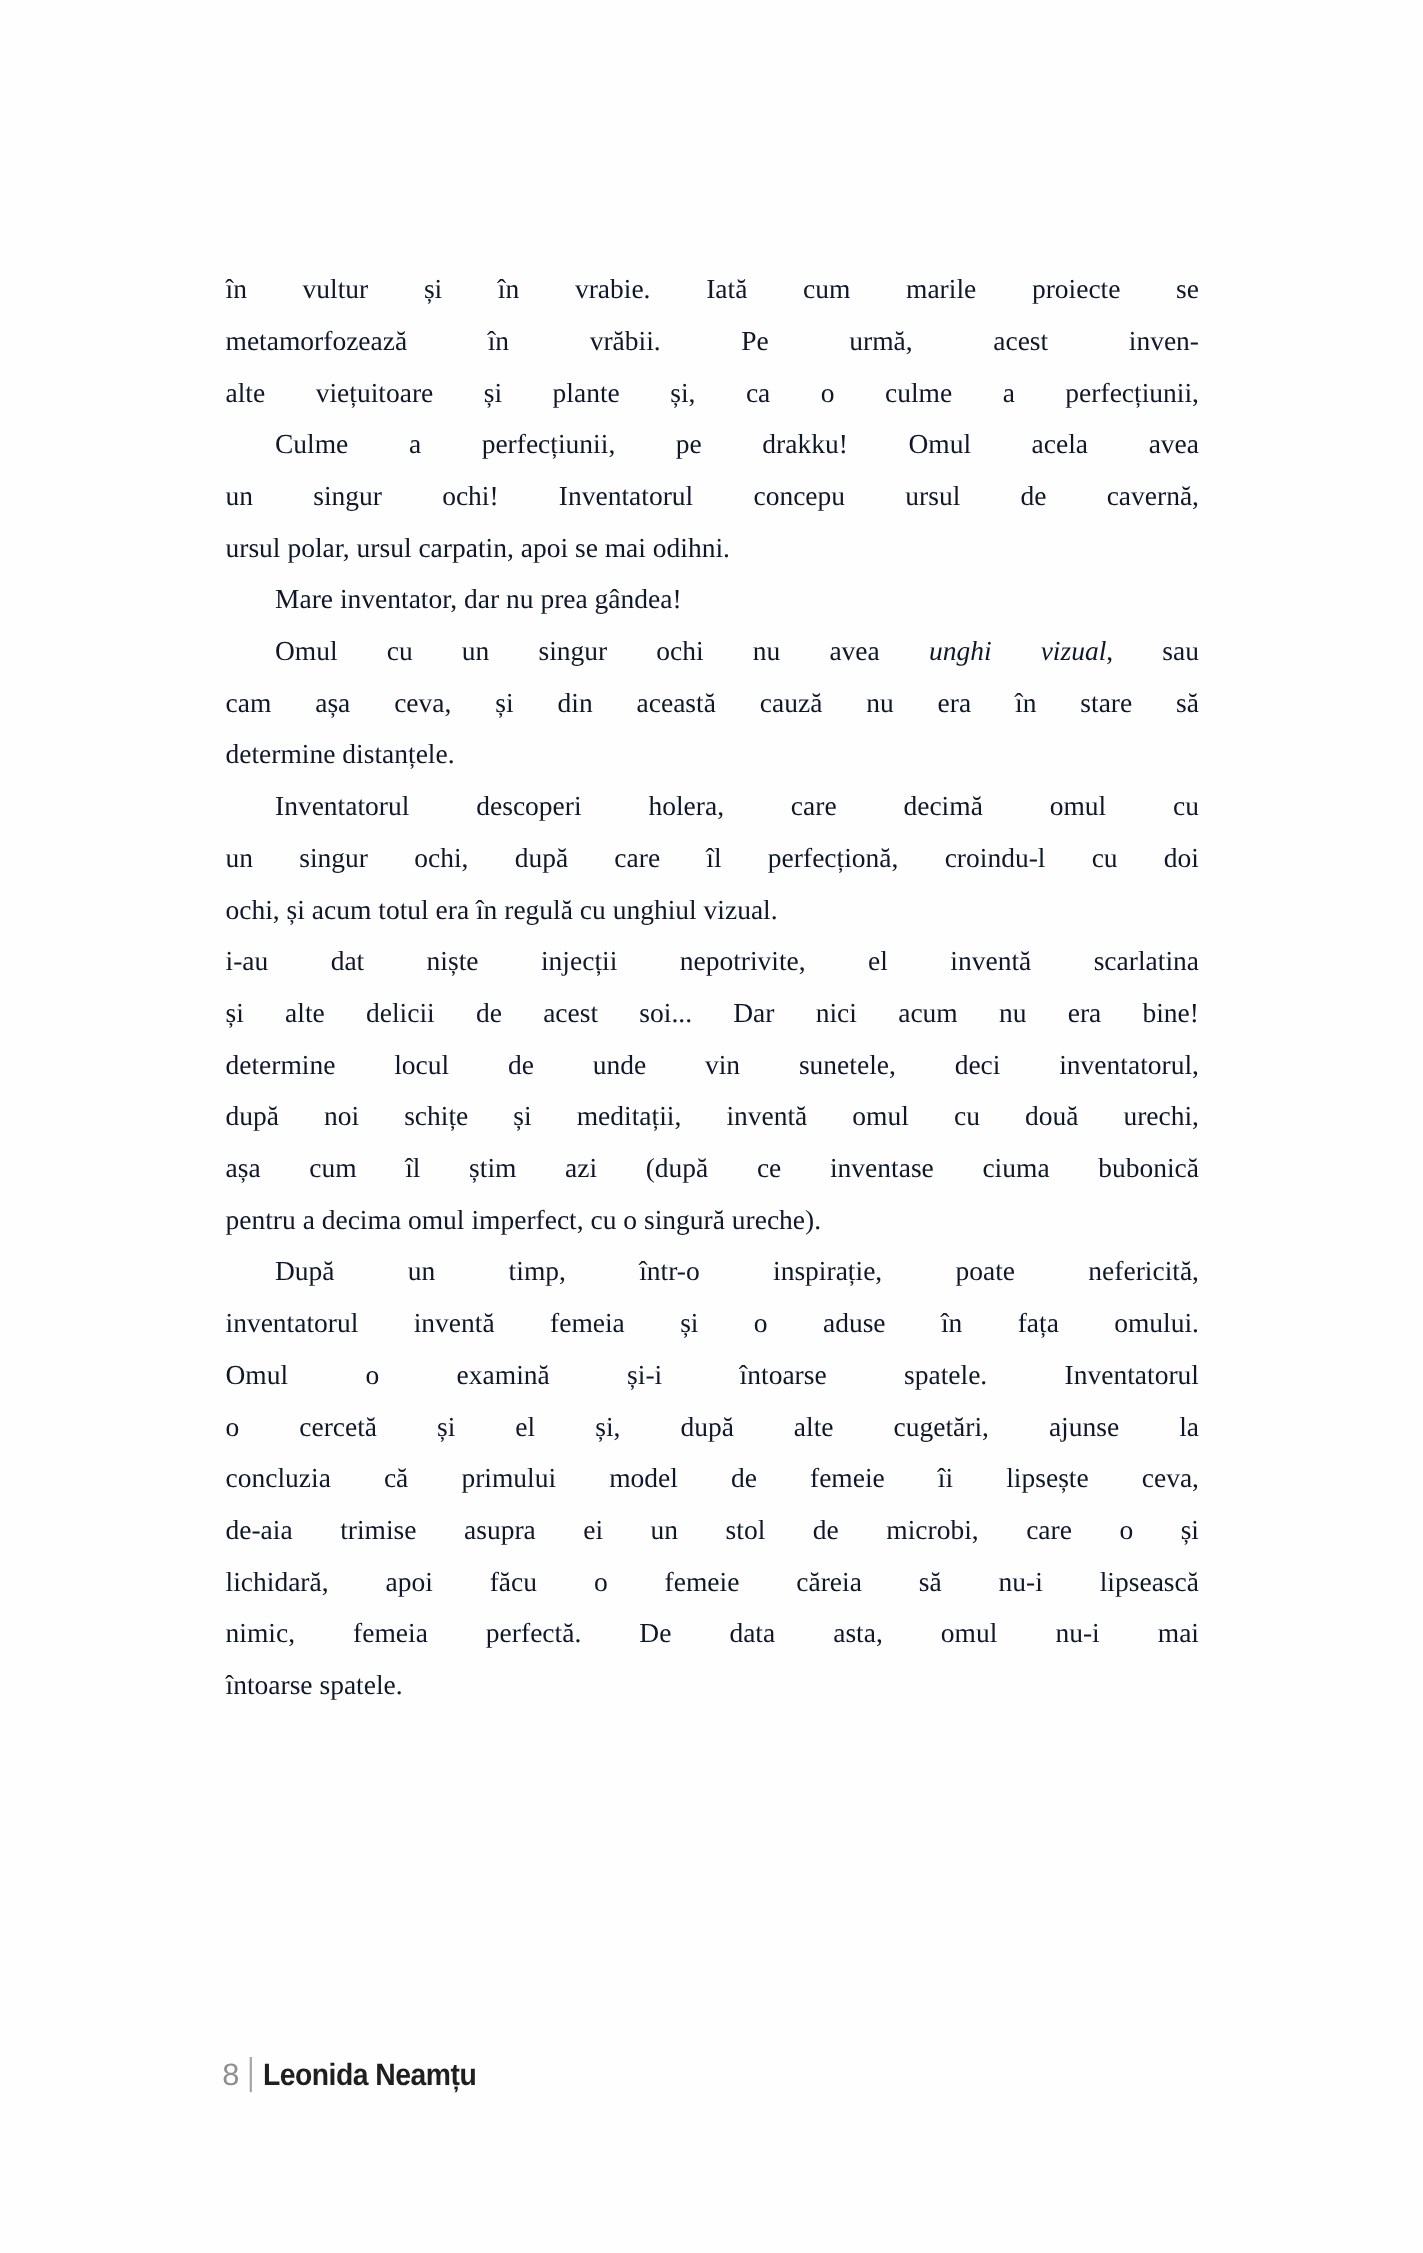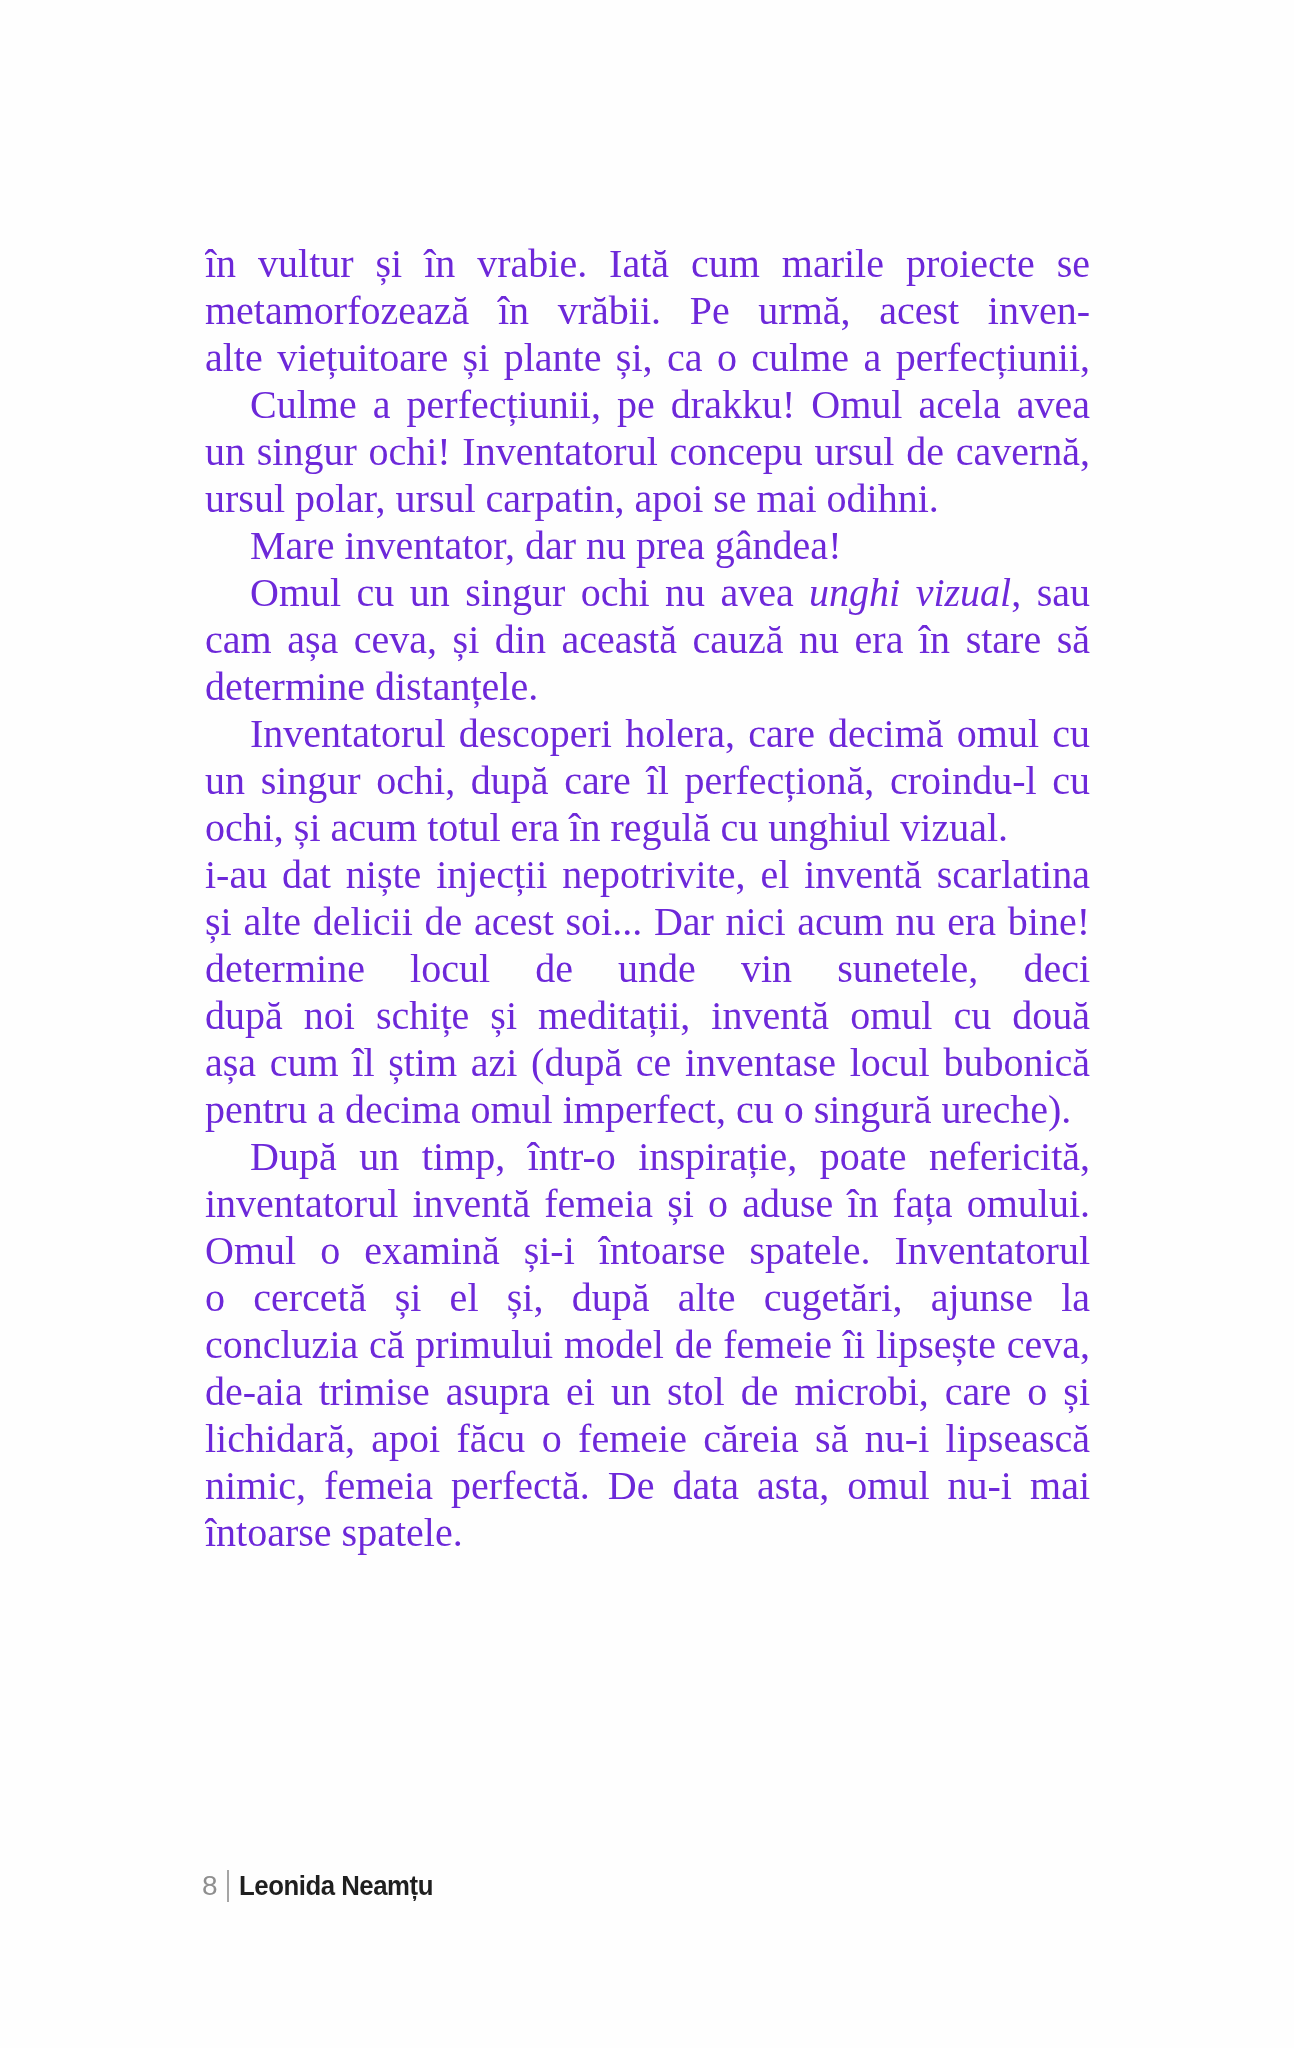--- a/index.html
+++ b/index.html
@@ -8,23 +8,23 @@
     height: 2048px;
     background: #fefefe;
     position: relative;
     font-family: "Liberation Serif", "DejaVu Serif", serif;
   }
   .textblock {
     position: absolute;
     left: 205px;
     top: 240px;
     width: 885px;
-    font-size: 40px;
+    font-size: 25px;
     line-height: 47px;
-    color: #6d28d9;
+    color: #0f172a;
   }
   .line { height: 47px; overflow: hidden; }
   .j { text-align: justify; text-align-last: justify; }
   .ind { text-indent: 45px; }
   .line em { }
   .footer {
     position: absolute;
     left: 202px;
     top: 1869px;
     display: flex;
@@ -69,21 +69,21 @@
   <div class="line j ind"><span>Omul cu un singur ochi nu avea </span><em>unghi vizual</em><span>, sau</span></div>
   <div class="line j">cam așa ceva, și din această cauză nu era în stare să</div>
   <div class="line">determine distanțele.</div>
   <div class="line j ind">Inventatorul descoperi holera, care decimă omul cu</div>
   <div class="line j">un singur ochi, după care îl perfecționă, croindu-l cu doi</div>
   <div class="line">ochi, și acum totul era în regulă cu unghiul vizual.</div>
   <div class="line j">i-au dat niște injecții nepotrivite, el inventă scarlatina</div>
   <div class="line j">și alte delicii de acest soi... Dar nici acum nu era bine!</div>
   <div class="line j">determine locul de unde vin sunetele, deci inventatorul,</div>
   <div class="line j">după noi schițe și meditații, inventă omul cu două urechi,</div>
-  <div class="line j">așa cum îl știm azi (după ce inventase locul bubonică</div>
+  <div class="line j">așa cum îl știm azi (după ce inventase ciuma bubonică</div>
   <div class="line">pentru a decima omul imperfect, cu o singură ureche).</div>
   <div class="line j ind">După un timp, într-o inspirație, poate nefericită,</div>
   <div class="line j">inventatorul inventă femeia și o aduse în fața omului.</div>
   <div class="line j">Omul o examină și-i întoarse spatele. Inventatorul</div>
   <div class="line j">o cercetă și el și, după alte cugetări, ajunse la</div>
   <div class="line j">concluzia că primului model de femeie îi lipsește ceva,</div>
   <div class="line j">de-aia trimise asupra ei un stol de microbi, care o și</div>
   <div class="line j">lichidară, apoi făcu o femeie căreia să nu-i lipsească</div>
   <div class="line j">nimic, femeia perfectă. De data asta, omul nu-i mai</div>
   <div class="line">întoarse spatele.</div>

